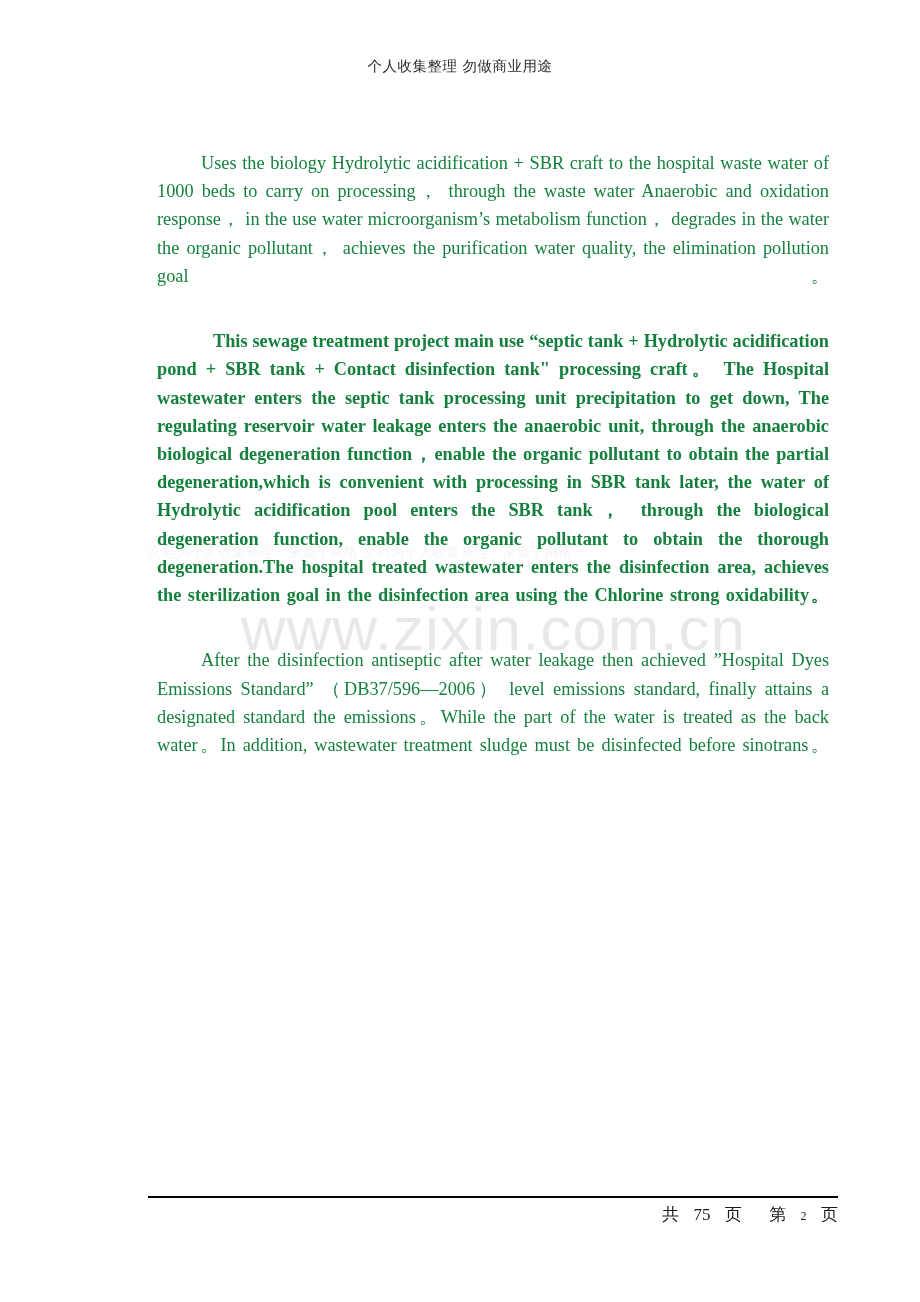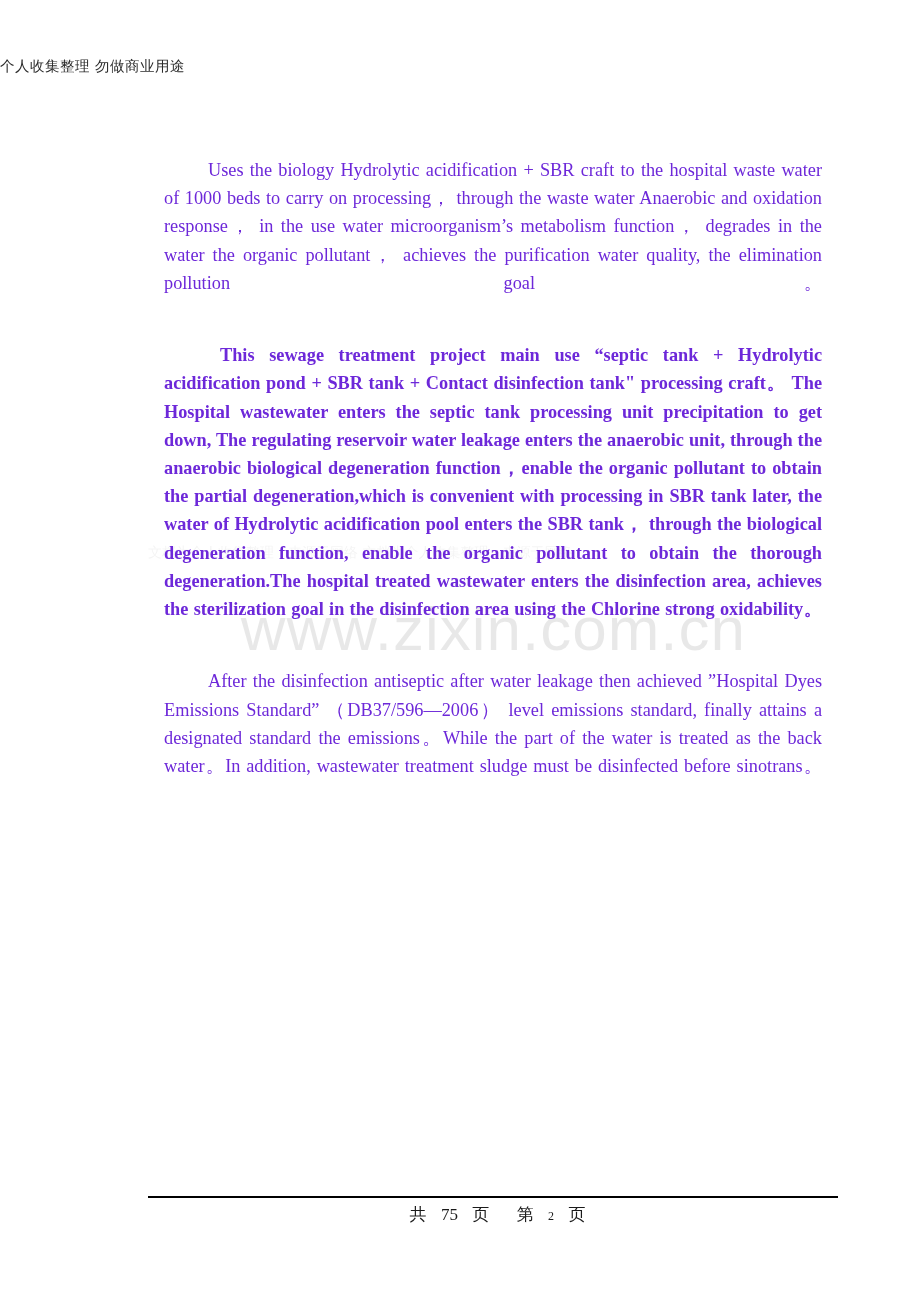--- a/index.html
+++ b/index.html
@@ -24,41 +24,42 @@
     width: 920px;
     height: 1302px;
   }
 
   
   .doc-header {
     position: absolute;
     left: 0;
     top: 57px;
     width: 920px;
+    text-align: center;
     font-family: "DejaVu Serif", "Liberation Serif", serif;
     font-size: 14.5px;
     letter-spacing: 0.5px;
     color: #2b2b2b;
     white-space: nowrap;
   }
 
   
   .body-block {
     position: absolute;
     left: 148px;
     top: 140px;
     width: 690px;
   }
   .para {
-    margin: 16px;
+    margin: 9px;
     font-size: 18.3px;
     line-height: 28.2px;
     text-align: justify;
     text-justify: inter-word;
-    color: #6d28d9;
+    color: #15803d;
     word-spacing: 0.2px;
   }
   .para.indent-1 { text-indent: 44px; }
   .para.indent-2 { text-indent: 56px; font-weight: bold; }
   .para.gap-top  { margin-top: 2px; }
   .para.keywords { text-indent: 44px; margin-top: 1px; }
 
   
   .para::after {
     content: "";
@@ -107,21 +108,21 @@
     top: 1196px;
     width: 690px;
     height: 0;
     border-top: 2.4px solid #000000;
   }
   .doc-footer {
     position: absolute;
     left: 148px;
     top: 1203px;
     width: 690px;
-    text-align: center;
+    text-align: right;
     font-family: "DejaVu Serif", "Liberation Serif", serif;
     font-size: 17px;
     color: #1a1a1a;
     white-space: nowrap;
   }
   .doc-footer .seg { margin-left: 9px; }
   .doc-footer .num-total {
     font-family: "Liberation Serif", "DejaVu Serif", serif;
     font-size: 17px;
   }

